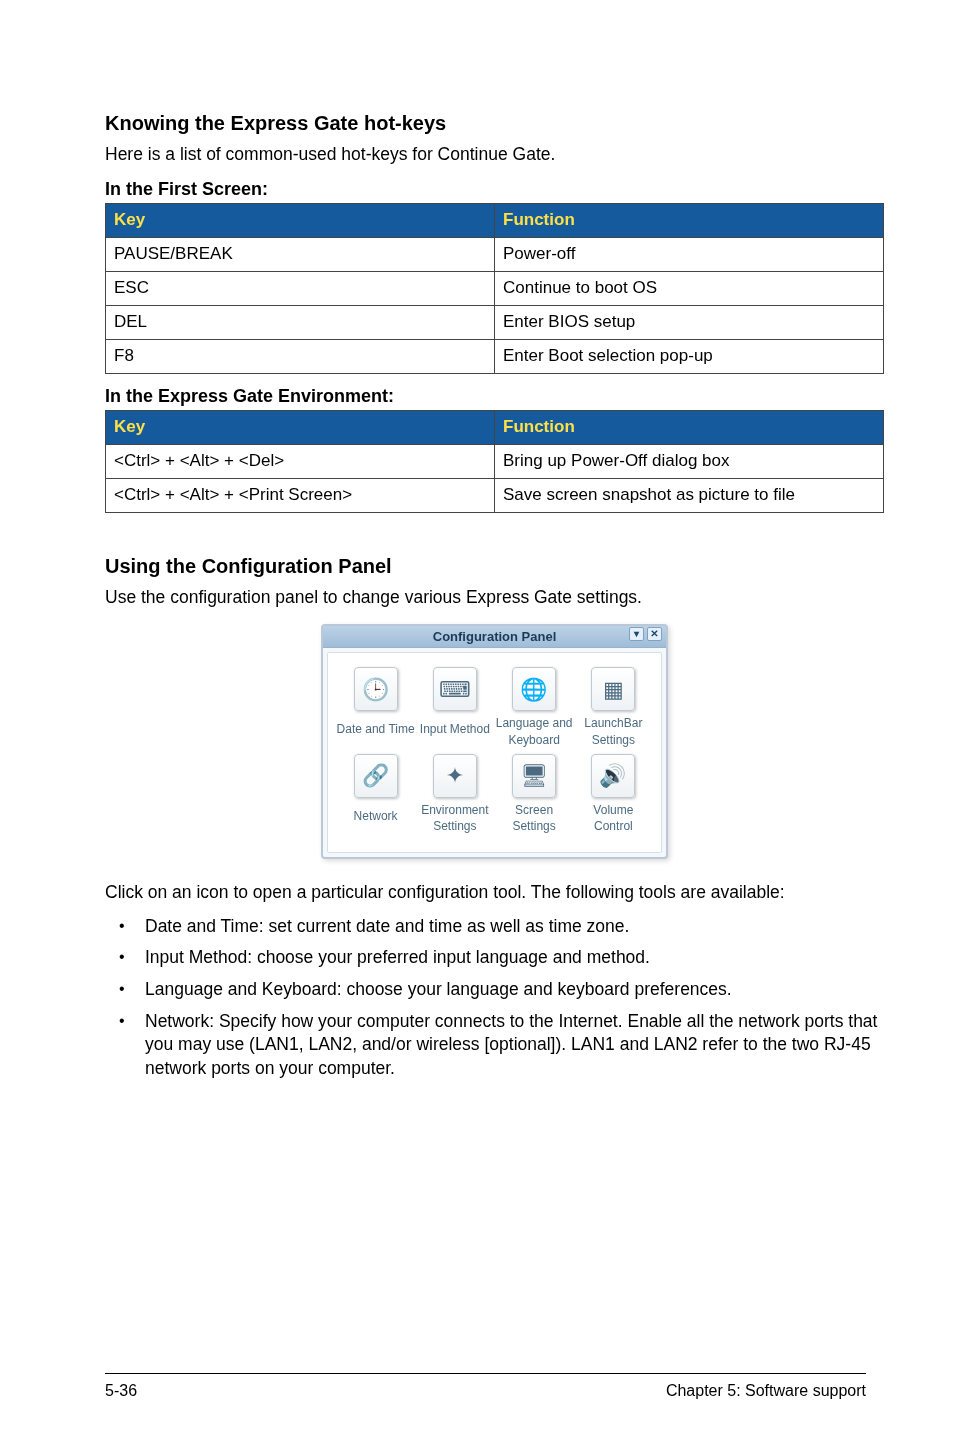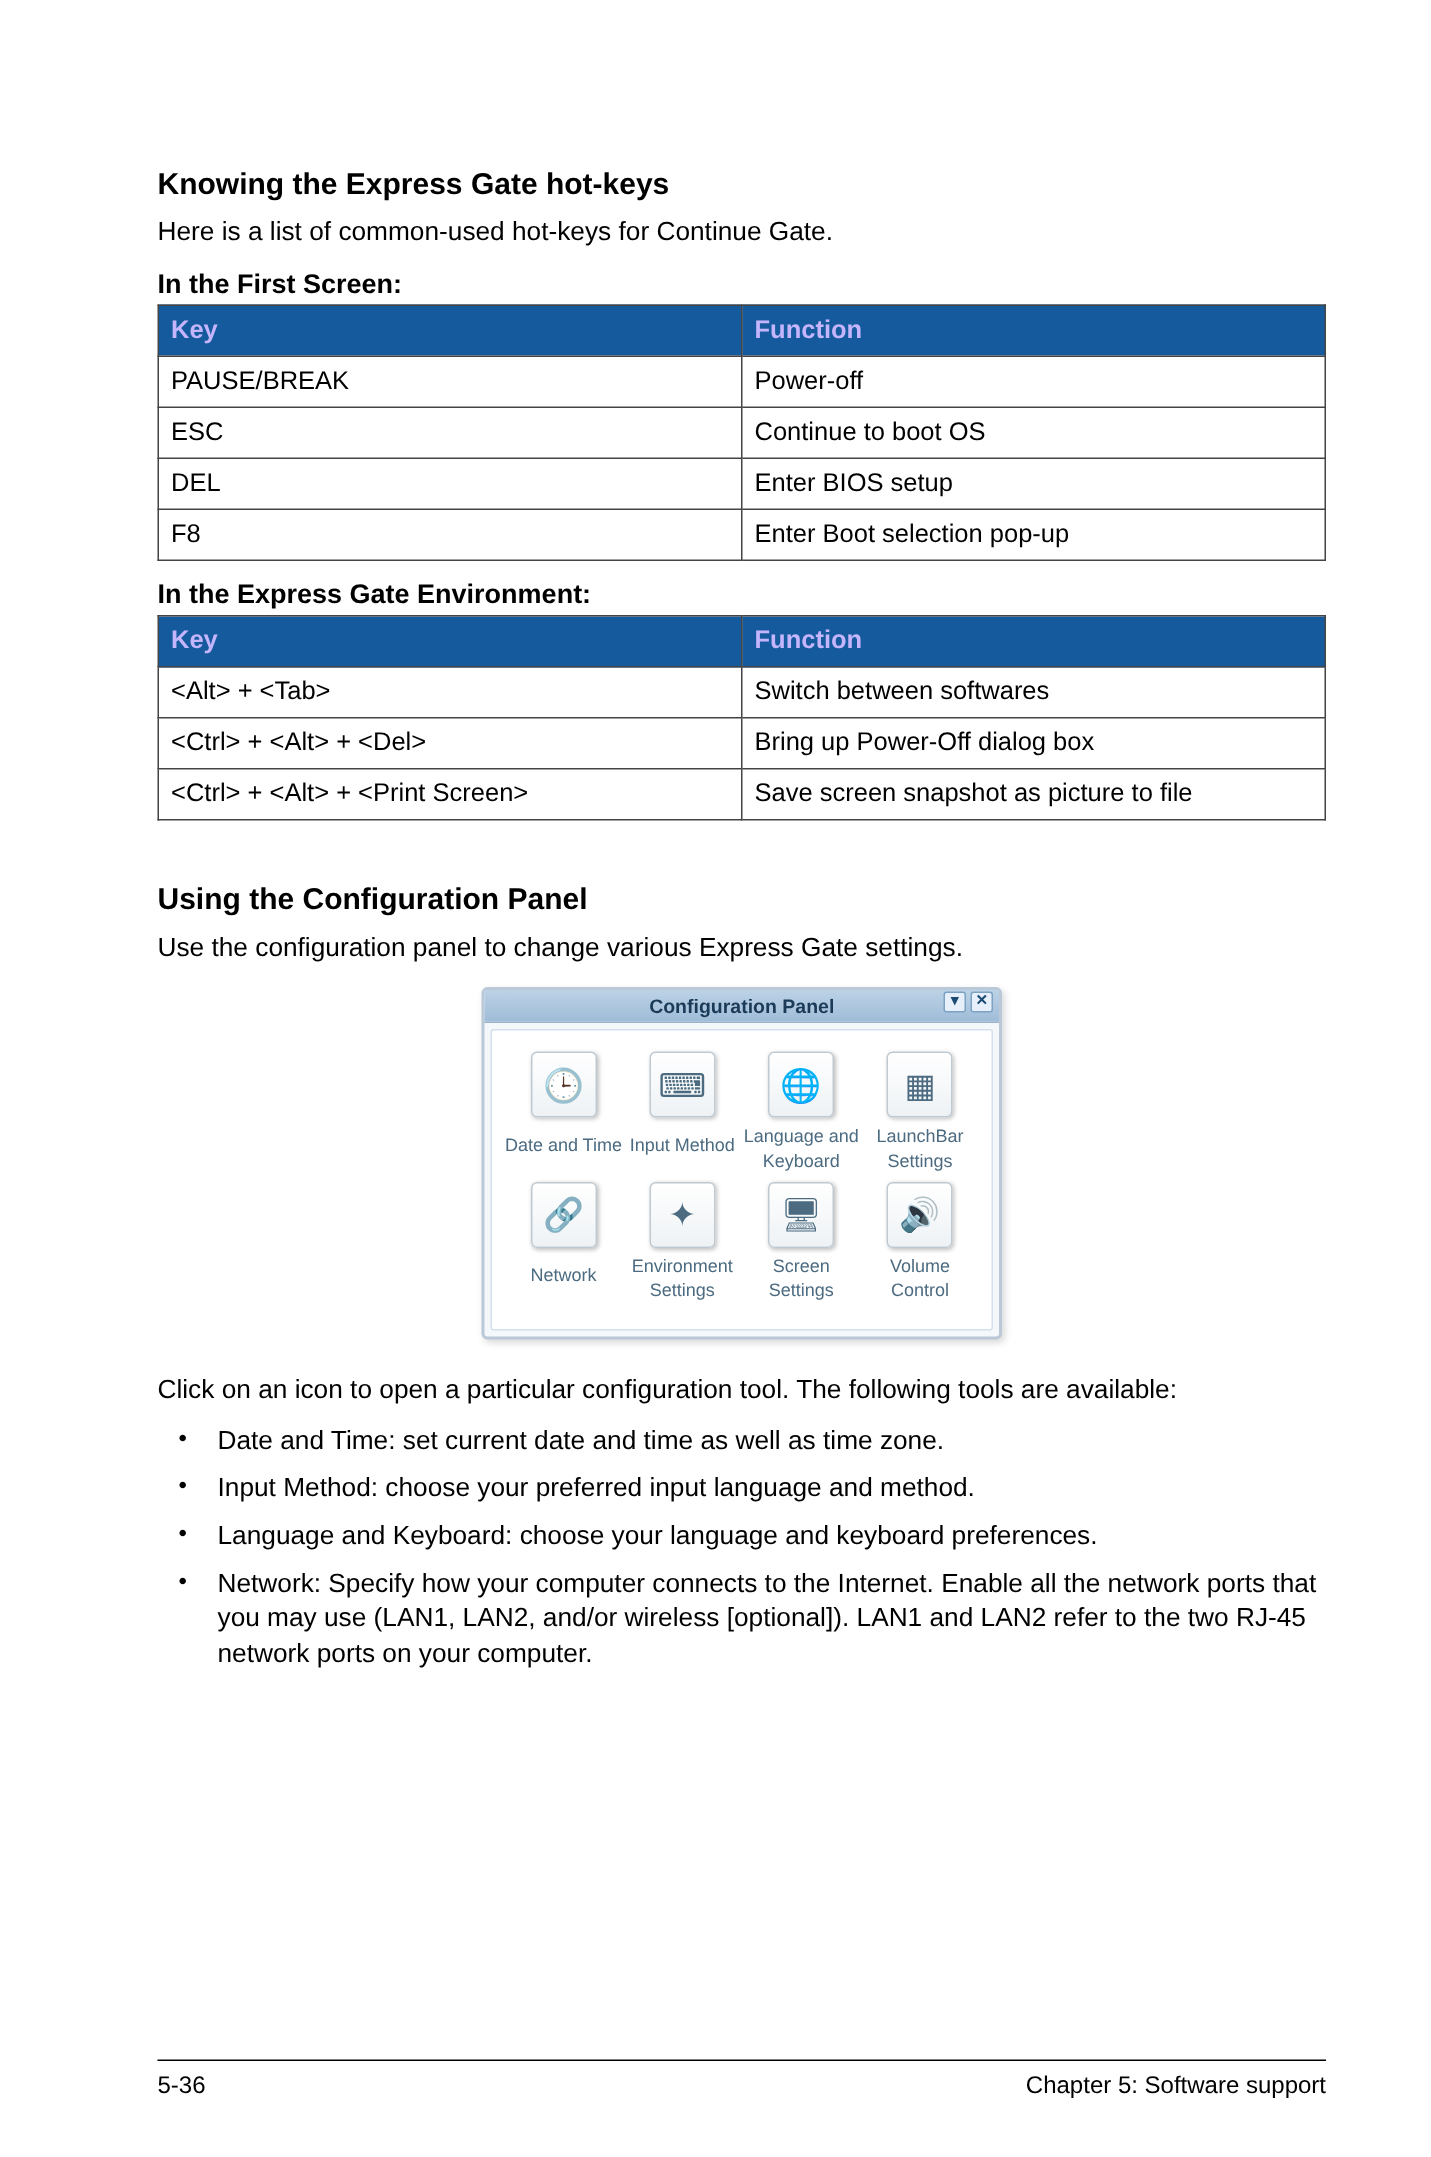--- a/index.html
+++ b/index.html
@@ -36,21 +36,21 @@
   }
   th, td {
     border: 1px solid #444;
     padding: 4px 8px;
     text-align: left;
     vertical-align: middle;
     height: 34px;
   }
   th {
     background: #165a9e;
-    color: #c4b5fd;
+    color: #fde047;
     font-weight: bold;
   }
   th:first-child, td:first-child { width: 50%; }
   .section-gap { height: 30px; }
   .config-panel-fig {
     width: 347px;
     margin: 14px auto 22px auto;
     border: 2px solid #bac8d8;
     border-radius: 4px;
     background: #f5f8fb;
@@ -128,21 +128,21 @@
     position: absolute;
     left: 14px;
     top: 0;
     font-size: 16px;
   }
   .bold { font-weight: normal; }
   .footer {
     position: absolute;
     bottom: 36px;
     left: 105px;
-    right: 70px;
+    right: 88px;
     border-top: 1px solid #000;
     padding-top: 6px;
     display: flex;
     justify-content: space-between;
     font-size: 16px;
   }
   .cfg-label-box{min-height:28px;display:flex;align-items:center;justify-content:center;}
 </style>
 </head>
 <body>
@@ -180,24 +180,20 @@
 
 <div class="h3">In the Express Gate Environment:</div>
 <table>
   <thead>
     <tr>
       <th>Key</th>
       <th>Function</th>
     </tr>
   </thead>
   <tbody>
-    <tr>
-        <td>&lt;Alt&gt; + &lt;Tab&gt;</td>
-        <td>Switch between softwares</td>
-      </tr>
     <tr>
         <td>&lt;Ctrl&gt; + &lt;Alt&gt; + &lt;Del&gt;</td>
         <td>Bring up Power-Off dialog box</td>
       </tr>
     <tr>
         <td>&lt;Ctrl&gt; + &lt;Alt&gt; + &lt;Print Screen&gt;</td>
         <td>Save screen snapshot as picture to file</td>
       </tr>
   </tbody>
 </table>

